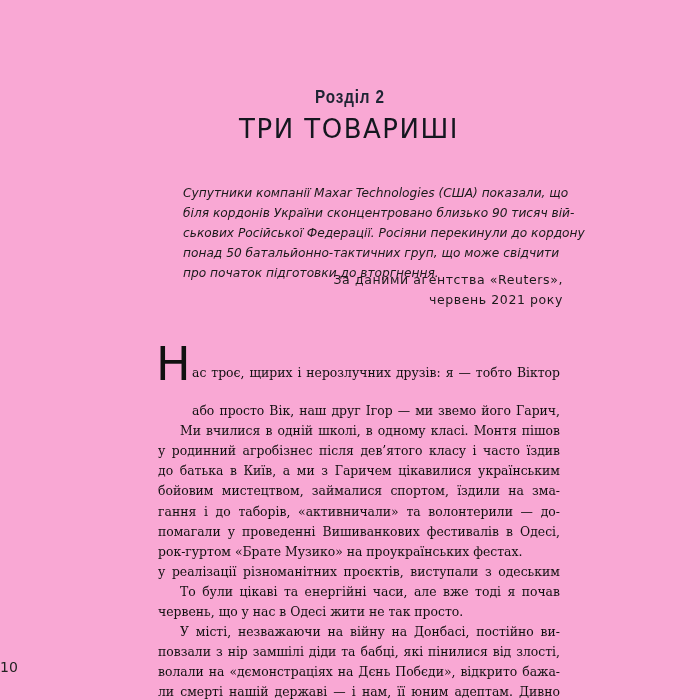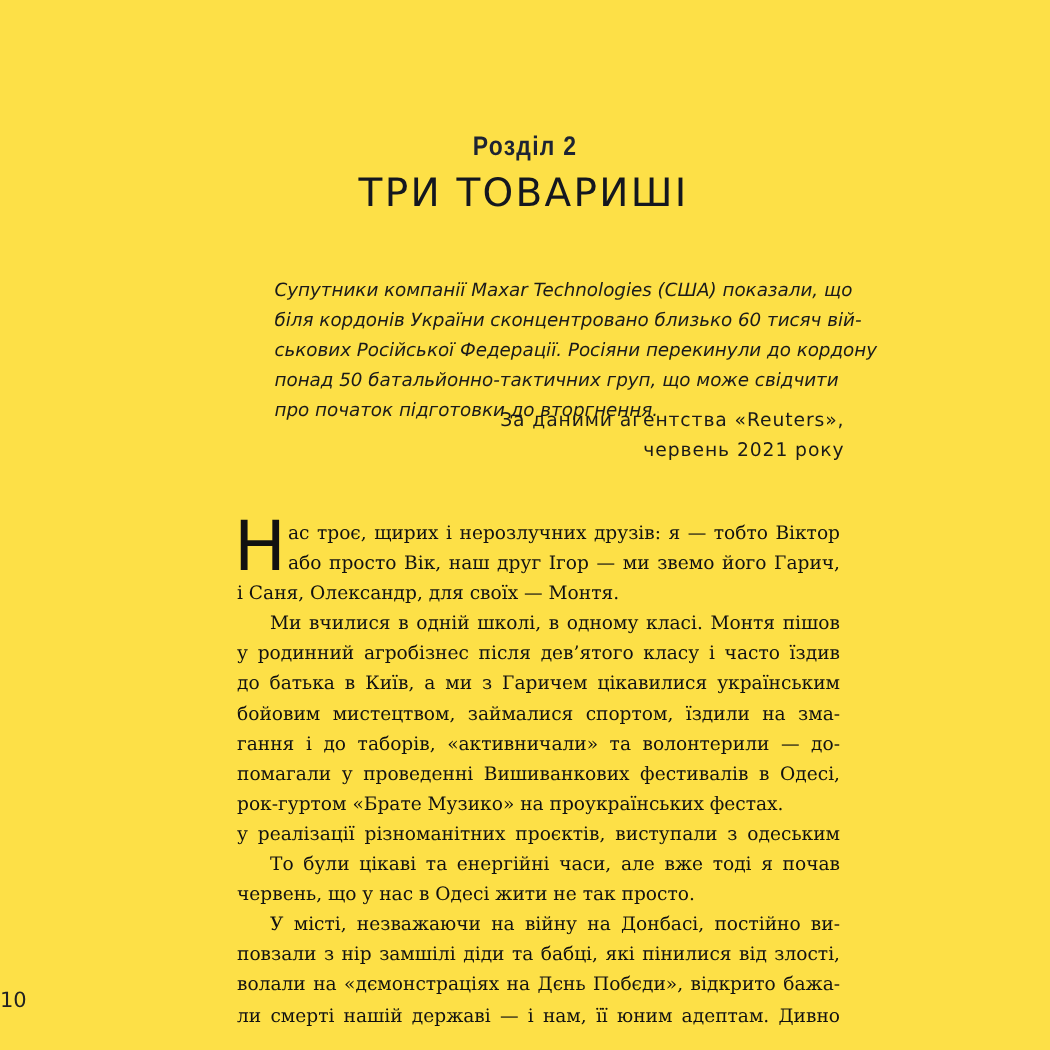--- a/index.html
+++ b/index.html
@@ -1,20 +1,20 @@
 <!DOCTYPE html>
 <html><head>
 <meta charset="utf-8">
 <style>
   html, body { margin: 0; padding: 0; }
   body {
     width: 700px; height: 700px; background: #ffffff; position: relative; overflow: hidden;
     color: #1a1a1a;
   }
-  .page { position: absolute; left: 0; top: 0; width: 700px; height: 700px; background: #fde047; }
+  .page { position: absolute; left: 0; top: 0; width: 700px; height: 700px; background: #f9a8d4; }
   .chapter-label {
     position: absolute; top: 87px; left: 0; width: 700px; text-align: center;
     font-family: "Liberation Sans", sans-serif; font-weight: bold; font-size: 18px;
     letter-spacing: 1px; color: #1e2433; transform: scaleX(0.85);
   }
   .chapter-title {
     position: absolute; top: 114px; left: 0; width: 698px; text-align: center;
     font-family: "DejaVu Sans", sans-serif; font-weight: normal; font-size: 26px;
     letter-spacing: 1.5px; color: #14171f;
   }
@@ -30,55 +30,54 @@
     letter-spacing: 0.6px;
   }
   .ep-source span { display: block; }
   .body-text {
     position: absolute; top: 345px; left: 158px; width: 402px;
     font-family: "DejaVu Serif", serif; font-size: 12.4px; line-height: 20.1px; color: #111;
   }
   .line { display: block; white-space: nowrap; text-align: justify; text-align-last: justify; height: 20.1px; }
   .line.last { text-align-last: left; }
   .line.indent { padding-left: 22px; }
-  .line.drop { padding-left: 34px; }
+  .line.drop { padding-left: 34px; margin-top: 18px; }
   .dropcap {
     position: absolute; left: -2px; top: -1px;
     font-family: "DejaVu Sans", sans-serif; font-size: 46px; line-height: 40px; font-weight: normal; color: #111;
   }
   .page-number {
     position: absolute; top: 659px; left: 0; width: 700px; text-align: left;
     font-family: "DejaVu Sans", sans-serif; font-size: 14px; color: #222;
   }
 </style>
 </head>
 <body>
 
 <div class="page">
   <div class="chapter-label">Розділ 2</div>
   <div class="chapter-title">ТРИ ТОВАРИШІ</div>
 
   <div class="epigraph">
     <span class="ep-line">Супутники компанії Maxar Technologies (США) показали, що</span>
-    <span class="ep-line">біля кордонів України сконцентровано близько 60 тисяч вій-</span>
+    <span class="ep-line">біля кордонів України сконцентровано близько 90 тисяч вій-</span>
     <span class="ep-line">ськових Російської Федерації. Росіяни перекинули до кордону</span>
     <span class="ep-line">понад 50 батальйонно-тактичних груп, що може свідчити</span>
     <span class="ep-line">про початок підготовки до вторгнення.</span>
   </div>
 
   <div class="ep-source">
     <span>За даними агентства «Reuters»,</span>
     <span>червень 2021 року</span>
   </div>
 
   <div class="body-text">
     <span class="dropcap">Н</span>
     <span class="line drop">ас троє, щирих і нерозлучних друзів: я — тобто Віктор</span>
     <span class="line drop">або просто Вік, наш друг Ігор — ми звемо його Гарич,</span>
-    <span class="line last">і Саня, Олександр, для своїх — Монтя.</span>
     <span class="line indent">Ми вчилися в одній школі, в одному класі. Монтя пішов</span>
     <span class="line">у родинний агробізнес після дев’ятого класу і часто їздив</span>
     <span class="line">до батька в Київ, а ми з Гаричем цікавилися українським</span>
     <span class="line">бойовим мистецтвом, займалися спортом, їздили на зма-</span>
     <span class="line">гання і до таборів, «активничали» та волонтерили — до-</span>
     <span class="line">помагали у проведенні Вишиванкових фестивалів в Одесі,</span>
     <span class="line last">рок-гуртом «Брате Музико» на проукраїнських фестах.</span>
     <span class="line">у реалізації різноманітних проєктів, виступали з одеським</span>
     <span class="line indent">То були цікаві та енергійні часи, але вже тоді я почав</span>
     <span class="line last">червень, що у нас в Одесі жити не так просто.</span>

